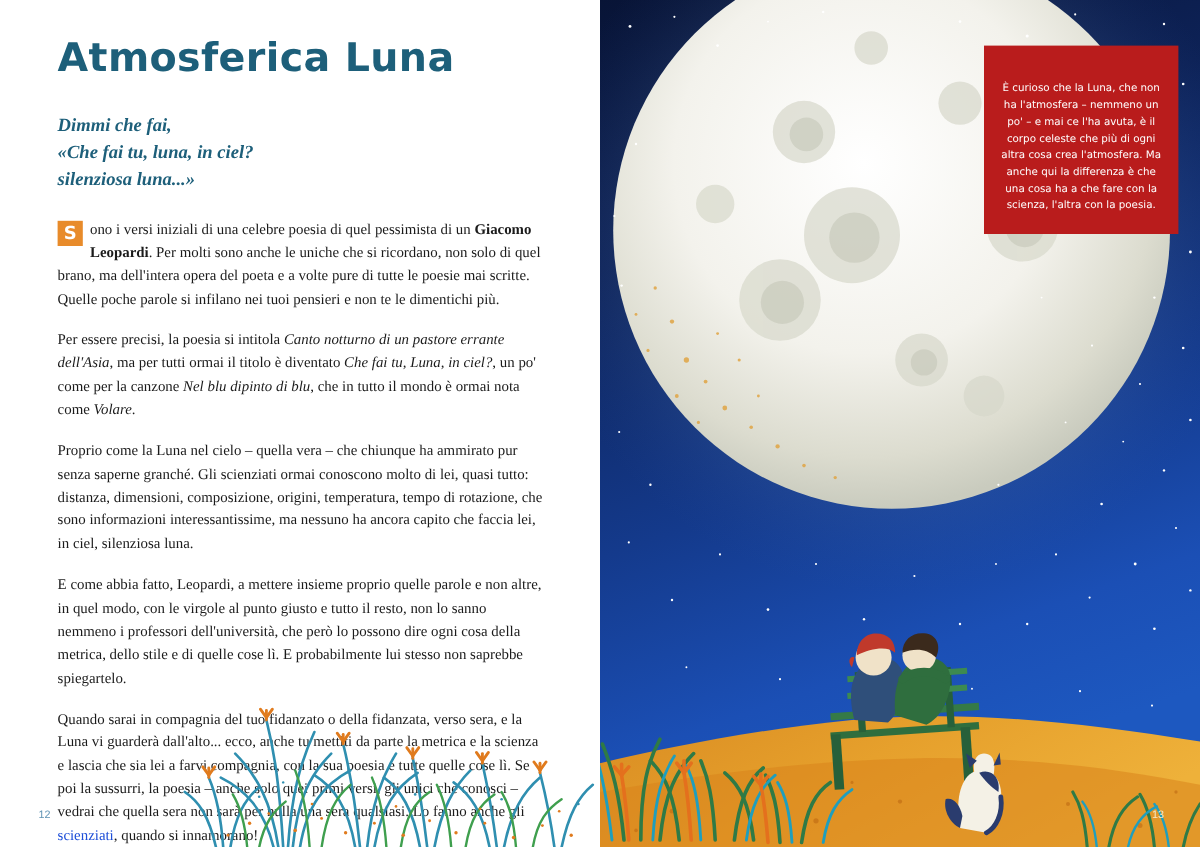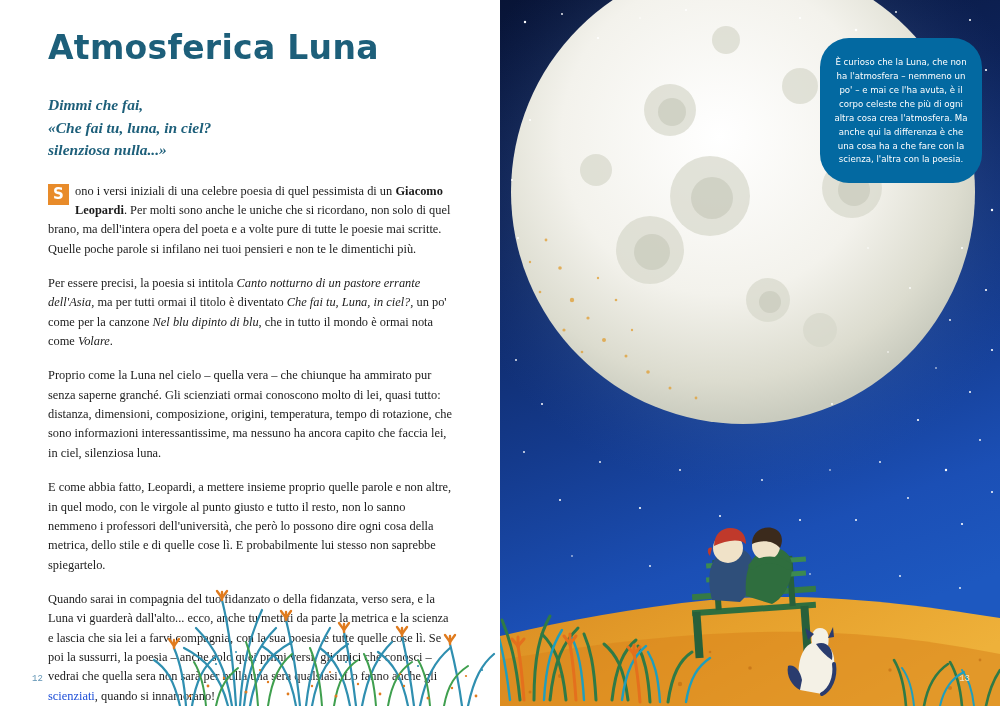--- a/index.html
+++ b/index.html
@@ -78,21 +78,21 @@
     line-height: 21px;
     text-align: center;
     margin: 2px 6px 0 0;
   }
   .bold { font-weight: bold; }
   .ital { font-style: italic; }
   .lnk { color: #1d4ed8; }
 
   .folio {
     position: absolute;
-    font-family: Liberation Mono, monospace;
+    font-family: Liberation Sans, sans-serif;
     font-size: 9px;
     color: #5f93b4;
   }
   .folio-left { left: 32px; bottom: 22px; }
   .folio-right { right: 30px; bottom: 22px; color: #f4e9c8; }
 
   
   .plants {
     position: absolute;
     left: 0; bottom: 0;
@@ -108,46 +108,45 @@
     overflow: hidden;
     background: #0d2a63;
   }
   .illu { position: absolute; left: 0; top: 0; width: 500px; height: 706px; }
 
   .callout {
     position: absolute;
     right: 18px;
     top: 38px;
     width: 162px;
-    background: #0369a1;
+    background: #b91c1c;
     color: #ffffff;
-    padding: 18px 10px 16px 10px;
+    padding: 30px 10px 16px 10px;
     box-sizing: border-box;
     font-family: "DejaVu Sans", sans-serif;
     font-size: 8.6px;
     line-height: 1.62;
     text-align: center;
-    border-radius: 29px;
   }
 </style>
 </head>
 <body>
 
 <div class="spread">
 
   <div class="page-left">
 
     <div class="left-content">
 
       <h1 class="chapter-title">Atmosferica Luna</h1>
 
       <div class="poem">
         <div>Dimmi che fai,</div>
         <div>«Che fai tu, luna, in ciel?</div>
-        <div>silenziosa nulla...»</div>
+        <div>silenziosa luna...»</div>
       </div>
 
       <p class="body-par first">
         <span class="dropcap">S</span><span>ono i versi iniziali di una celebre poesia di quel pessimista di un </span><span class="bold">Giacomo Leopardi</span><span>. Per molti sono anche le uniche che si ricordano, non solo di quel brano, ma dell'intera opera del poeta e a volte pure di tutte le poesie mai scritte. Quelle poche parole si infilano nei tuoi pensieri e non te le dimentichi più.</span>
       </p>
 
       <p class="body-par">
         <span>Per essere precisi, la poesia si intitola </span><span class="ital">Canto notturno di un pastore errante dell'Asia</span><span>, ma per tutti ormai il titolo è diventato </span><span class="ital">Che fai tu, Luna, in ciel?</span><span>, un po' come per la canzone </span><span class="ital">Nel blu dipinto di blu</span><span>, che in tutto il mondo è ormai nota come </span><span class="ital">Volare</span><span>.</span>
       </p>
 

